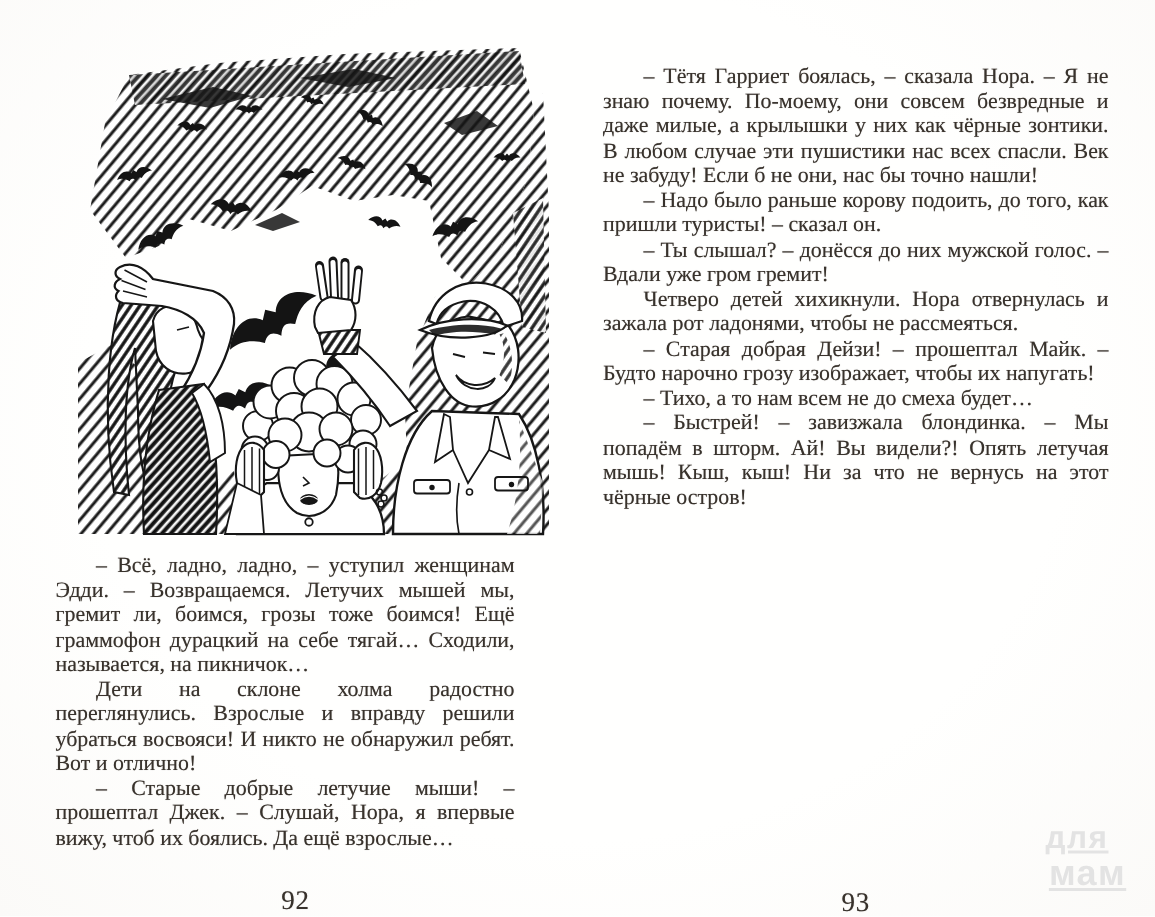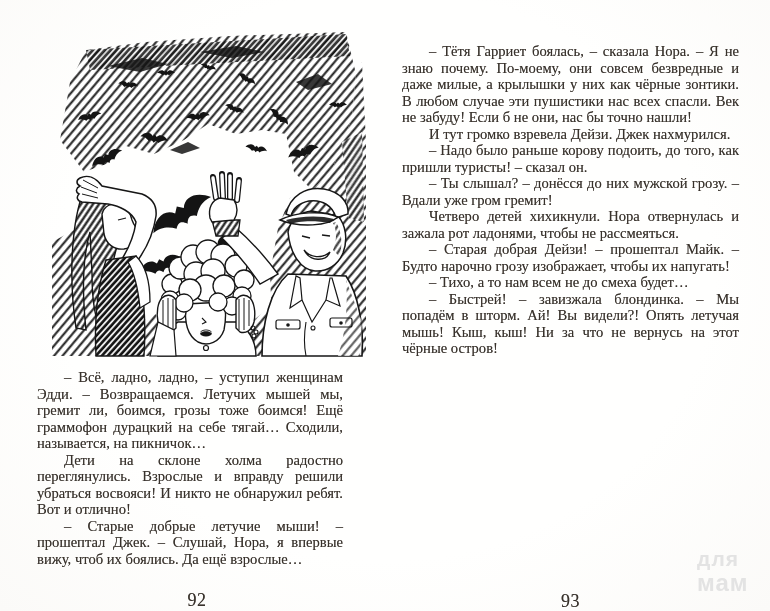--- a/index.html
+++ b/index.html
@@ -29,22 +29,22 @@
     position:absolute;width:306px;text-align:center;
     color:#38322c;font-size:18px;letter-spacing:.5px;
     text-shadow:0 0 .5px rgba(56,50,44,.5);
     margin-top:33px;
   }
   .pagenum-left{left:44px;top:557px;}
   .pagenum-right{left:402px;top:558px;width:337px;}
   .watermark{
     position:absolute;right:17px;bottom:16px;
     font-family:"Liberation Sans","DejaVu Sans",sans-serif;
-    font-weight:bold;color:#e3e3e3;text-align:left;
-    line-height:1;user-select:none;
+    font-weight:bold;color:#e3e3e3;text-align:center;
+    line-height:1;user-select:none;text-decoration:underline;
   }
   .watermark .wm1{font-size:21px;padding-right:14px;letter-spacing:1px;}
   .watermark .wm2{font-size:24px;margin-top:2px;letter-spacing:1px;}
 </style>
 </head>
 <body>
 
 <div class="spread">
 
   <svg class="illustration" viewBox="0 0 318 336" xmlns="http://www.w3.org/2000/svg">
@@ -186,23 +186,22 @@
 
   <div class="text-col left-text">
     <p>– Всё, ладно, ладно, – уступил женщинам Эдди. – Возвращаемся. Летучих мышей мы, гремит ли, боимся, грозы тоже боимся! Ещё граммофон дурацкий на себе тягай… Сходили, называется, на пикничок…</p>
     <p>Дети на склоне холма радостно переглянулись. Взрослые и вправду решили убраться восвояси! И никто не обнаружил ребят. Вот и отлично!</p>
     <p>– Старые добрые летучие мыши! – прошептал Джек. – Слушай, Нора, я впервые вижу, чтоб их боялись. Да ещё взрослые…</p>
   </div>
   <div class="pagenum pagenum-left">92</div>
 
   <div class="text-col right-text">
     <p>– Тётя Гарриет боялась, – сказала Нора. – Я не знаю почему. По-моему, они совсем безвредные и даже милые, а крылышки у них как чёрные зонтики. В любом случае эти пушистики нас всех спасли. Век не забуду! Если б не они, нас бы точно нашли!</p>
-    <p>И тут громко взревела Дейзи. Джек нахмурился.</p>
     <p>– Надо было раньше корову подоить, до того, как пришли туристы! – сказал он.</p>
-    <p>– Ты слышал? – донёсся до них мужской грозу. – Вдали уже гром гремит!</p>
+    <p>– Ты слышал? – донёсся до них мужской голос. – Вдали уже гром гремит!</p>
     <p>Четверо детей хихикнули. Нора отвернулась и зажала рот ладонями, чтобы не рассмеяться.</p>
     <p>– Старая добрая Дейзи! – прошептал Майк. – Будто нарочно грозу изображает, чтобы их напугать!</p>
     <p>– Тихо, а то нам всем не до смеха будет…</p>
     <p>– Быстрей! – завизжала блондинка. – Мы попадём в шторм. Ай! Вы видели?! Опять летучая мышь! Кыш, кыш! Ни за что не вернусь на этот чёрные остров!</p>
   </div>
   <div class="pagenum pagenum-right">93</div>
 
   <div class="watermark">
     <div class="wm1">для</div>
     <div class="wm2">мам</div>

